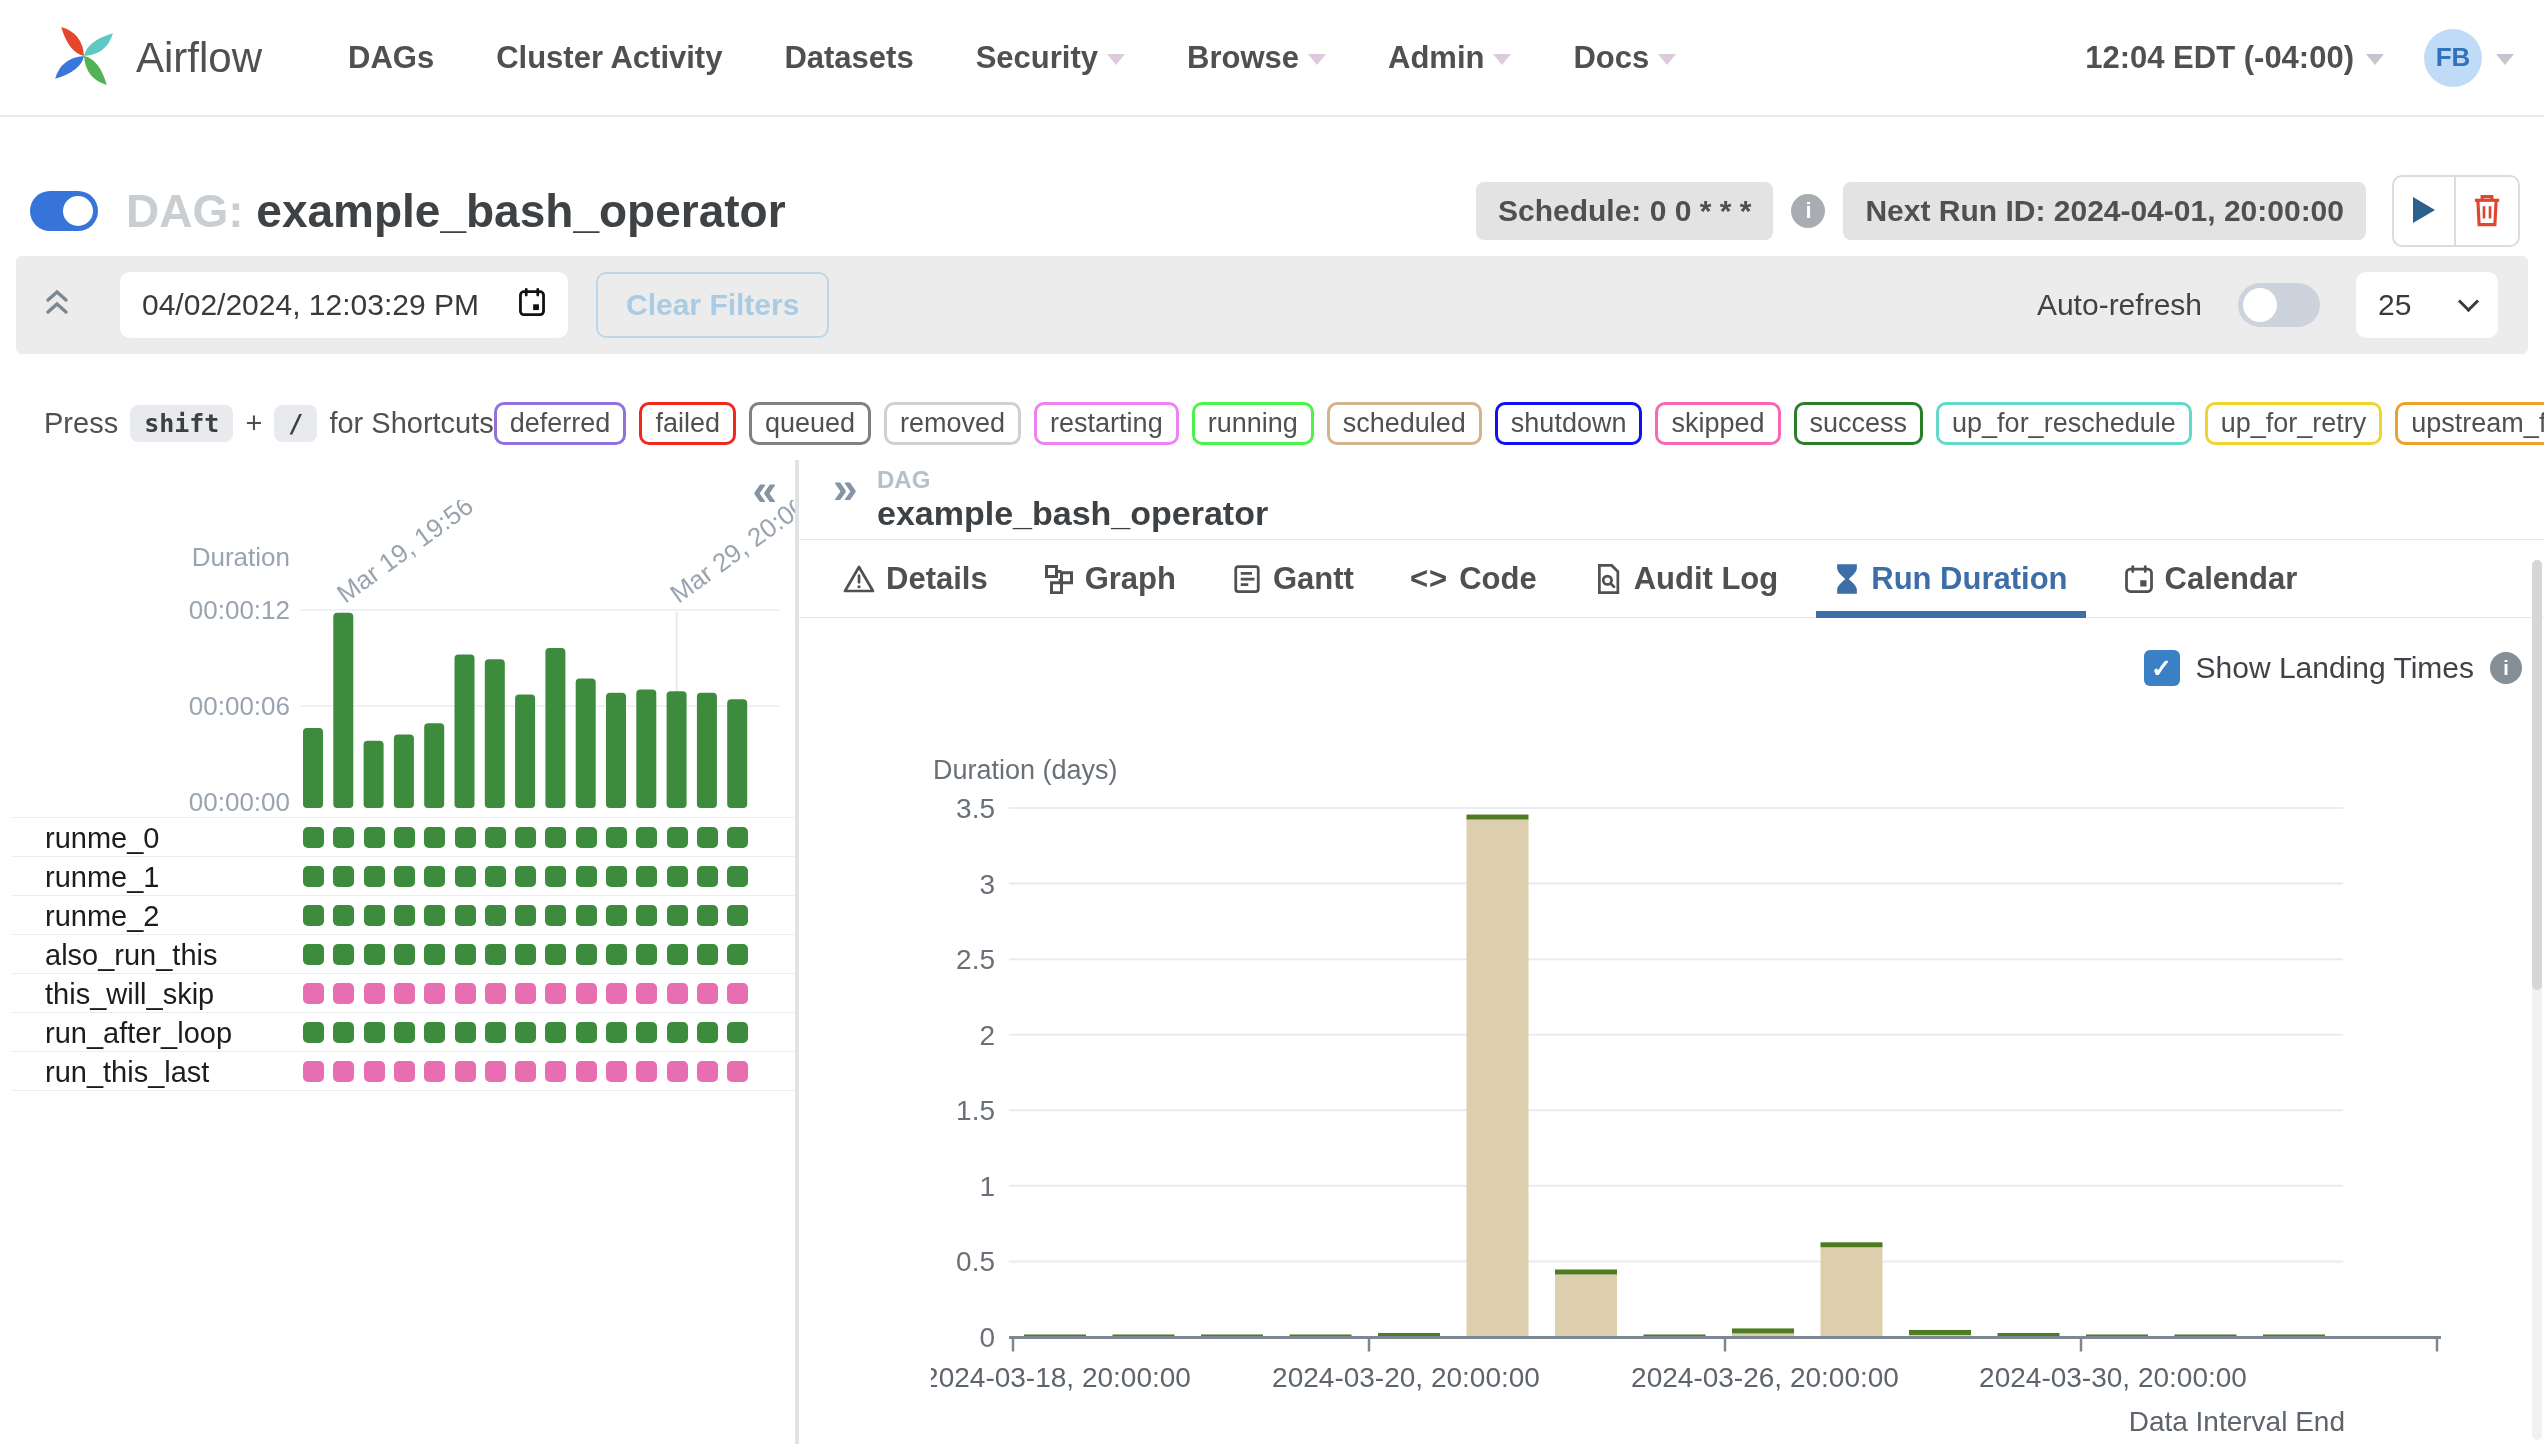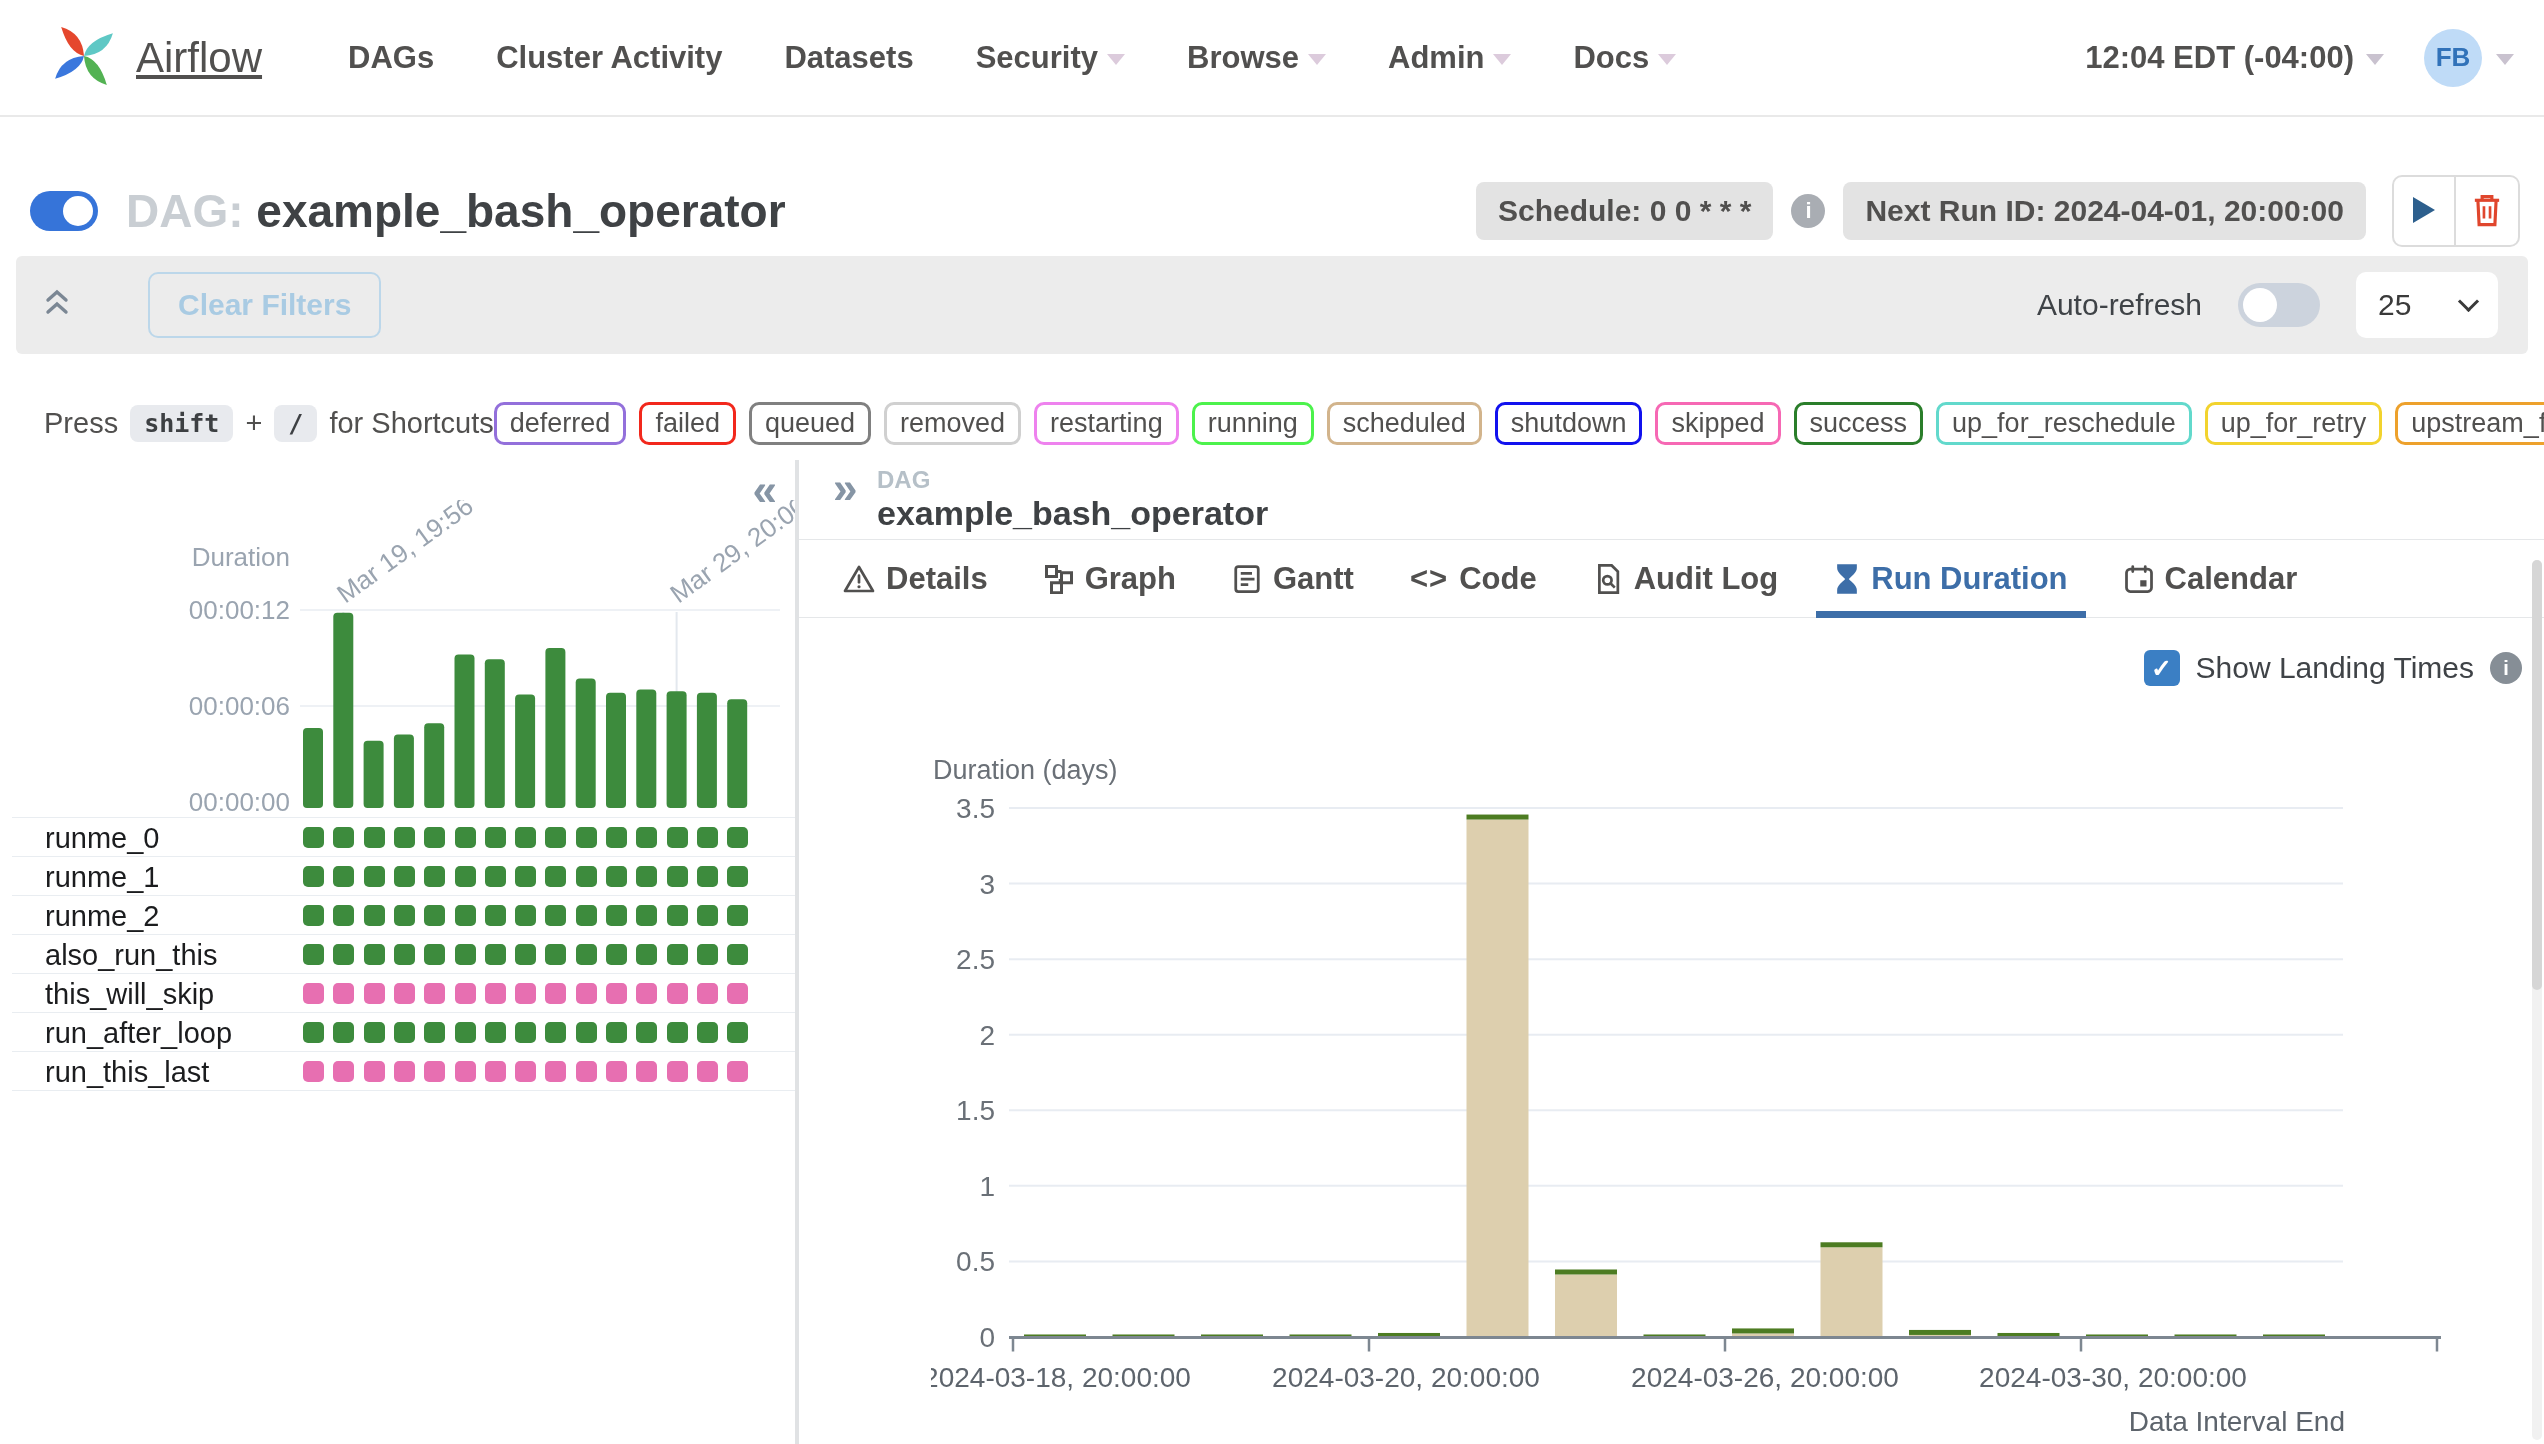--- a/index.html
+++ b/index.html
@@ -4,21 +4,21 @@
 <style>
   * { margin:0; padding:0; box-sizing:border-box; }
   html,body { background:#fff; }
   body { font-family:"Liberation Sans", sans-serif; }
   .screen { position:relative; width:2544px; height:1444px; background:#fff; overflow:hidden; }
 
   
   .navbar { position:absolute; top:0; left:0; right:0; height:117px; background:#fff;
             border-bottom:2px solid #e9e9e9; display:flex; align-items:center; padding:0 30px 0 46px; }
   .brand { display:flex; align-items:center; gap:14px; }
-  .brand-name { font-size:42px; color:#51504f;text-decoration:underline; }
+  .brand-name { font-size:42px; color:#51504f; }
   .nav-menu { display:flex; align-items:center; gap:62px; margin-left:86px; }
   .nav-item { display:flex; align-items:center; gap:9px; font-size:31px; font-weight:600; color:#51504f; cursor:pointer; white-space:nowrap; }
   .caret { width:0; height:0; border-left:9px solid transparent; border-right:9px solid transparent; border-top:11px solid #dccbdc; margin-top:4px; }
   .caret.gray { border-top-color:#c9c2cf; }
   .nav-right { margin-left:auto; display:flex; align-items:center; gap:14px; }
   .clock { display:flex; align-items:center; gap:12px; font-size:31px; font-weight:700; color:#51504f; cursor:pointer; }
   .avatar { width:58px; height:58px; border-radius:50%; background:#bfdbf7; color:#3172b9; font-size:26px; font-weight:700;
             display:flex; align-items:center; justify-content:center; margin-left:26px; }
 
   
@@ -188,20 +188,30 @@
     </div>
   </section>
 
   <section class="filter-bar">
     <span class="dbl-chevron">
       <svg width="30" height="34" viewBox="0 0 30 34" fill="none" stroke="#7b8794" stroke-width="3.4" stroke-linecap="round">
         <path d="M6 14 L15 6 L24 14"></path>
           <path d="M6 26 L15 18 L24 26"></path>
       </svg>
     </span>
+    <div class="field datetime">
+      <span>04/02/2024, 12:03:29 PM</span>
+      <span>
+        <svg width="28" height="30" viewBox="0 0 24 26" fill="none" stroke="#111" stroke-width="2.4">
+          <rect x="2" y="4" width="20" height="20" rx="3"></rect>
+            <path d="M7 2 V7 M17 2 V7" stroke-linecap="round"></path>
+            <rect x="13" y="15" width="5" height="5" fill="#111" stroke="none"></rect>
+        </svg>
+      </span>
+    </div>
     <button class="clear-btn">Clear Filters</button>
     <div class="filter-right">
       <span class="auto-label">Auto-refresh</span>
       <span class="switch off">
           <span class="knob"></span>
         </span>
       <div class="field select page-size">
         <span>25</span>
         <span class="chev"></span>
       </div>

